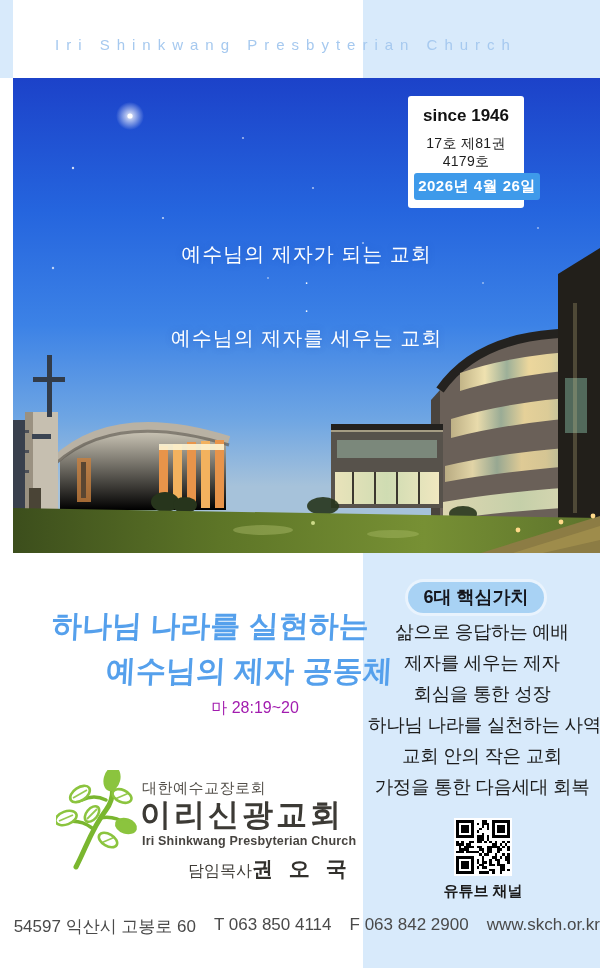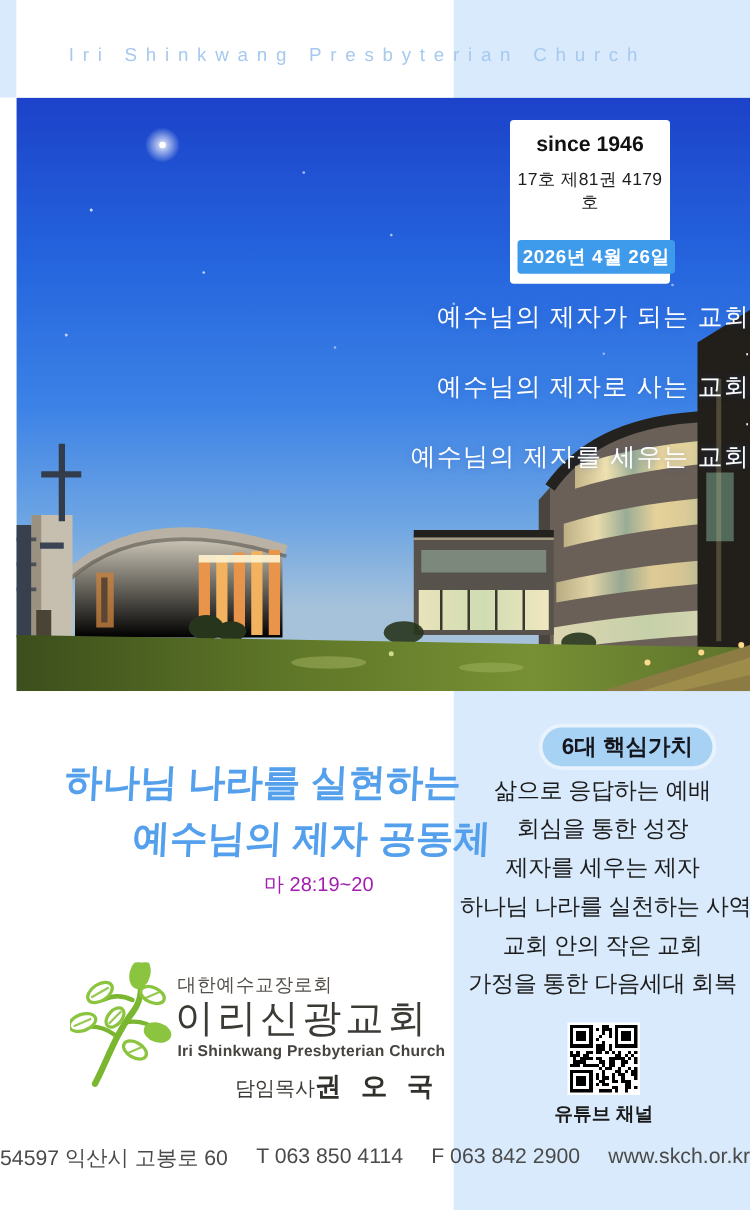--- a/index.html
+++ b/index.html
@@ -14,62 +14,62 @@
   .right-col{left:363px;top:0;width:237px;height:968px;background:var(--page-bg,#d8eafb);}
   .left-strip{left:0;top:0;width:13px;height:78px;background:var(--page-bg,#d8eafb);}
   .header-title{
     left:55px;top:36px;width:540px;
     font-size:15px;font-weight:500;letter-spacing:7px;
     color:var(--header-title,#a6c9ef);white-space:nowrap;
   }
   
   .photo{left:13px;top:78px;width:587px;height:475px;overflow:hidden;}
   .photo svg{display:block;}
-  .hero{left:0;right:0;top:162px;text-align:right;color:#fff;}
+  .hero{left:0;right:0;top:162px;text-align:center;color:#fff;}
   .hero .line{font-size:20px;font-weight:500;line-height:28px;letter-spacing:1px;text-shadow:0 0 6px rgba(30,80,180,.35);}
   .hero .dot{font-size:14px;line-height:28px;opacity:.95;}
   
   .info-box{
-    left:395px;top:18px;width:128px;background:#fff;border-radius:3px;
+    left:395px;top:18px;width:116px;background:#fff;border-radius:3px;
     text-align:center;padding:10px 6px 8px 6px;box-sizing:border-box;
   }
   .info-since{font-size:17px;font-weight:bold;color:#121212;}
   .info-issue{font-size:14px;color:#1e1e1e;margin-top:9px;letter-spacing:.3px;}
   .info-date{
-    margin:21px auto 0 auto;width:126px;background:var(--accent,#3e9aea);
+    margin:2px auto 0 auto;width:126px;background:var(--accent,#3e9aea);
     color:#fff;font-size:15px;font-weight:bold;border-radius:3px;
     padding:4px 0;letter-spacing:.5px;
   }
   
   .slogan-l1{left:52px;top:606px;font-size:30px;font-weight:600;color:var(--slogan,#55a0ec);letter-spacing:0px;transform:skewX(-3deg);}
   .slogan-l2{left:106px;top:651px;font-size:30px;font-weight:600;color:var(--slogan,#55a0ec);transform:skewX(-3deg);}
   .verse{left:180px;top:698px;width:150px;text-align:center;font-size:16px;color:#a21caf;}
   
   .logo-branch{left:56px;top:770px;width:84px;height:100px;}
   .logo-denom{left:142px;top:779px;font-size:15px;color:#54504a;letter-spacing:.5px;}
-  .logo-name{left:140px;top:794px;font-size:31px;font-weight:normal;color:#3c3a35;letter-spacing:3px;}
+  .logo-name{left:140px;top:794px;font-size:31px;font-weight:bold;color:#3c3a35;letter-spacing:3px;}
   .logo-en{left:142px;top:834px;font-size:12.5px;font-weight:bold;color:#474440;letter-spacing:.2px;}
   .pastor{left:188px;top:855px;display:flex;align-items:baseline;}
   .pastor-label{font-size:16px;color:#3e3b36;}
   .pastor-name{font-size:21px;font-weight:bold;color:#32302c;letter-spacing:5px;}
   
   .pill{
-    left:434px;top:582px;width:136px;height:31px;border-radius:17px;
+    left:408px;top:582px;width:136px;height:31px;border-radius:17px;
     background:var(--pill,#a8d2f4);box-shadow:0 0 0 3px rgba(255,255,255,.45);
     text-align:center;font-size:18px;line-height:31px;font-weight:bold;color:#15161d;
   }
   .values{left:368px;top:616px;width:228px;text-align:center;}
   .values .v{font-size:18.5px;line-height:31px;color:#1c1c1c;letter-spacing:-.3px;white-space:nowrap;}
   
   .qr{left:454px;top:818px;width:58px;height:58px;background:#fff;padding:2px;box-sizing:border-box;}
   .qr svg{display:block;width:54px;height:54px;}
   .qr-label{left:420px;top:882px;width:126px;text-align:center;font-size:15px;font-weight:bold;color:#1b1b1b;}
   
   .footer{
-    left:0;top:915px;width:600px;display:flex;justify-content:space-between;gap:18px;
+    left:0;top:915px;width:600px;display:flex;justify-content:flex-end;gap:18px;
     font-size:17px;color:#4a4a4a;white-space:nowrap;
   }
 </style>
 </head>
 <body>
 
 <div class="abs right-col"></div>
 <div class="abs left-strip"></div>
 
 <div class="abs header-title">Iri Shinkwang Presbyterian Church</div>
@@ -217,41 +217,40 @@
       <path d="M500,475 L587,448 L587,462 L530,475 Z" fill="#a5934f" opacity=".7"></path>
       <circle cx="505" cy="452" r="2.4" fill="#ffd98a"></circle>
       <circle cx="548" cy="444" r="2.4" fill="#ffd98a"></circle>
       <circle cx="580" cy="438" r="2.4" fill="#ffd98a"></circle>
     </g>
   </svg>
 
   <div class="abs hero">
     <div class="line">예수님의 제자가 되는 교회</div>
     <div class="dot">·</div>
-    <div class="line">예수님의 제자로 사는 교회</div>
     <div class="dot">·</div>
     <div class="line">예수님의 제자를 세우는 교회</div>
   </div>
 
   <div class="abs info-box">
     <div class="info-since">since 1946</div>
     <div class="info-issue">17호 제81권 4179호</div>
     <div class="info-date">2026년 4월 26일</div>
   </div>
 </div>
 
 <div class="abs slogan-l1">하나님 나라를 실현하는</div>
 <div class="abs slogan-l2">예수님의 제자 공동체</div>
 <div class="abs verse">마 28:19~20</div>
 
 <div class="abs pill">6대 핵심가치</div>
 <div class="abs values">
   <div class="v">삶으로 응답하는 예배</div>
+  <div class="v">제자를 세우는 제자</div>
   <div class="v">회심을 통한 성장</div>
-  <div class="v">제자를 세우는 제자</div>
   <div class="v">하나님 나라를 실천하는 사역</div>
   <div class="v">교회 안의 작은 교회</div>
   <div class="v">가정을 통한 다음세대 회복</div>
 </div>
 
 <svg class="abs logo-branch" viewBox="0 0 84 100">
   <path d="M20,97 C30,78 36,58 50,40 C56,32 58,24 56,12" fill="none" stroke="#7ab62f" stroke-width="5" stroke-linecap="round"></path>
   <path d="M36,58 C28,52 20,50 10,52" fill="none" stroke="#7ab62f" stroke-width="3.5" stroke-linecap="round"></path>
   <path d="M44,48 C54,46 62,48 70,54" fill="none" stroke="#7ab62f" stroke-width="3.5" stroke-linecap="round"></path>
   <path d="M50,30 C42,26 34,26 26,30" fill="none" stroke="#7ab62f" stroke-width="3.5" stroke-linecap="round"></path>

